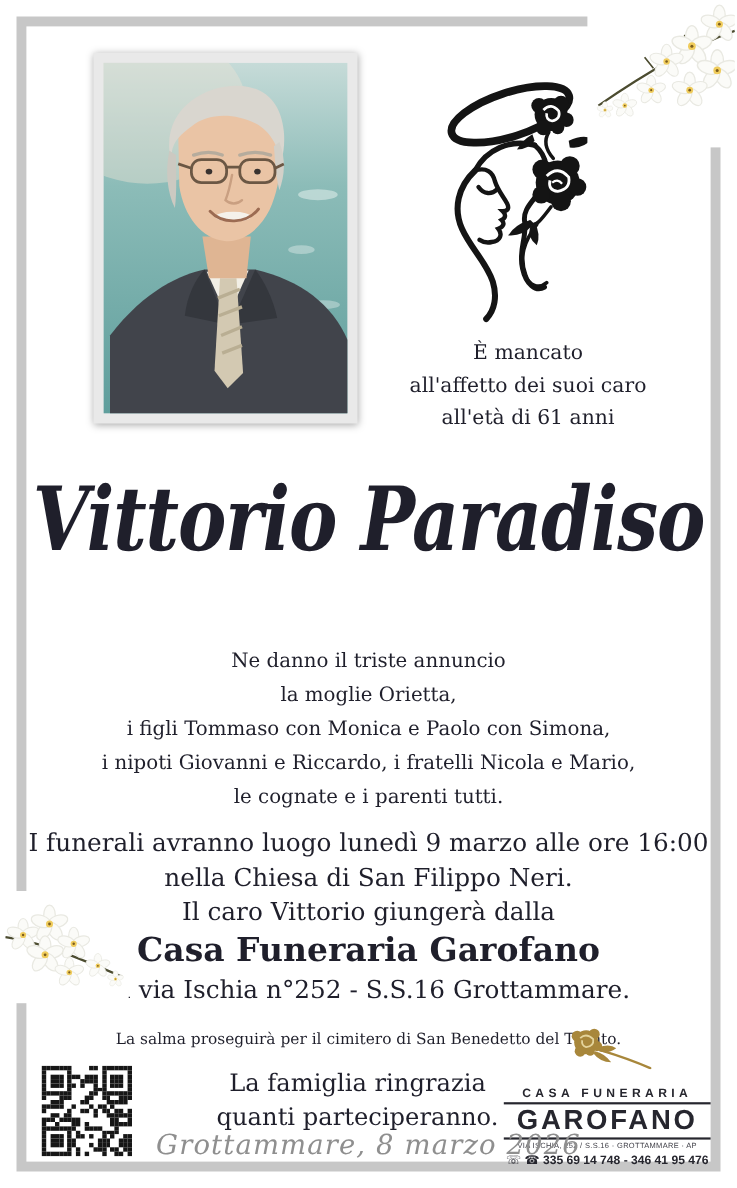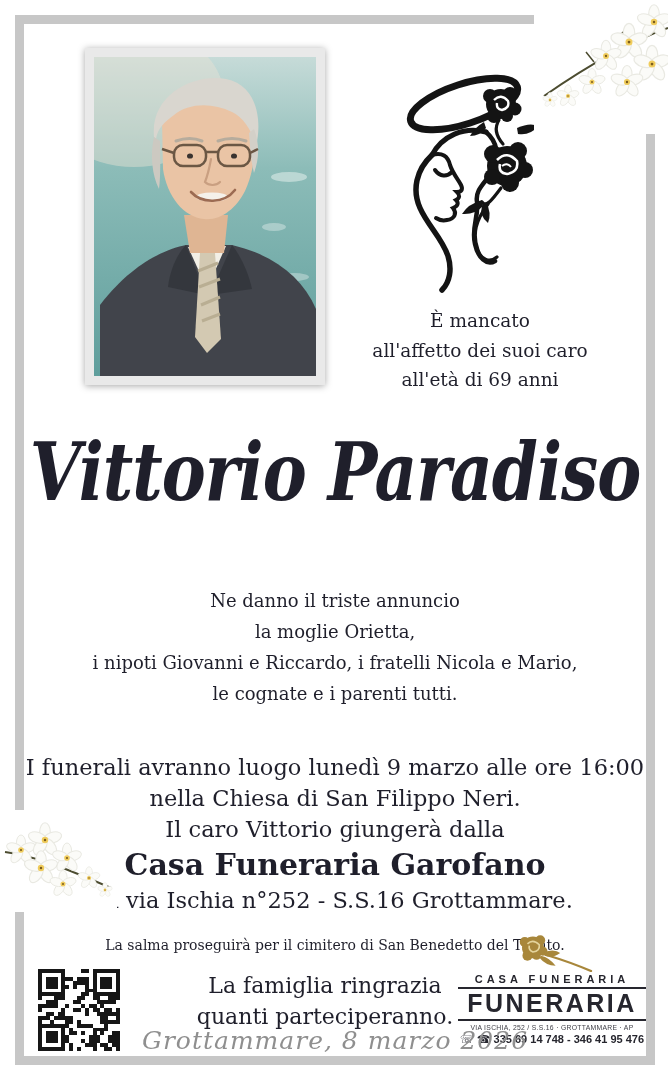--- a/index.html
+++ b/index.html
@@ -38,21 +38,21 @@
 
   
   .qr{left:35px;top:966px;width:88px;height:88px;background:#fff;padding:3px;box-sizing:border-box;}
   .qr-grid{display:grid;grid-template-columns:repeat(21,1fr);grid-template-rows:repeat(21,1fr);
            width:82px;height:82px;background:#fff;}
   .qm{background:#161616;}
 
   
   .logo{left:452px;top:932px;width:200px;font-family:"Liberation Sans",sans-serif;color:#26262e;}
   .logo .rose{display:block;margin:0 auto;}
-  .logo .brand-top{font-size:11px;letter-spacing:4px;font-weight:600;margin-top:1px;}
+  .logo .brand-top{font-size:11px;letter-spacing:4px;font-weight:600;margin-top:16px;}
   .logo .brand-name{font-size:25px;font-weight:bold;letter-spacing:2.5px;
                     border-top:2px solid #26262e;border-bottom:2px solid #26262e;
                     padding:0 0 1px 0;margin:2px 6px 0 6px;}
   .logo .addr{font-size:6.8px;letter-spacing:.3px;margin-top:3px;color:#3d3d45;}
   .logo .phones{font-size:11px;font-weight:bold;margin-top:2px;}
   .logo .phones .glyph{font-family:"DejaVu Sans",sans-serif;font-size:11px;}
 
   .place-date{left:0;right:0;top:1026px;font-size:25px;font-style:italic;color:#8f8f8f;
               letter-spacing:1px;}
 </style>
@@ -193,28 +193,29 @@
       <use href="#orc" transform="translate(64,48) scale(1.0)"></use>
       <use href="#orc" transform="translate(60,74) scale(0.9)"></use>
       <use href="#orc" transform="translate(86,68) scale(0.75)"></use>
       <use href="#orc" transform="translate(102,80) scale(0.5)"></use>
     </svg>
   </div>
 
   <div class="abs passing center">
     <div>È mancato</div>
     <div>all'affetto dei suoi caro</div>
-    <div>all'età di 69 anni</div>
+    <div>all'età di 61 anni</div>
   </div>
 
   <div class="abs name-title center">Vittorio Paradiso</div>
 
   <div class="abs announce center">
     <div>Ne danno il triste annuncio</div>
     <div>la moglie Orietta,</div>
+    <div>i figli Tommaso con Monica e Paolo con Simona,</div>
     <div>i nipoti Giovanni e Riccardo, i fratelli Nicola e Mario,</div>
     <div>le cognate e i parenti tutti.</div>
   </div>
 
   <div class="abs funeral center">
     <div>I funerali avranno luogo lunedì 9 marzo alle ore 16:00</div>
     <div>nella Chiesa di San Filippo Neri.</div>
     <div>Il caro Vittorio giungerà dalla</div>
     <div class="home">Casa Funeraria Garofano</div>
     <div>in via Ischia n°252 - S.S.16 Grottammare.</div>
@@ -682,21 +683,21 @@
         <circle cx="35" cy="21" r="5"></circle>
           <circle cx="18" cy="26" r="5.5"></circle>
           <circle cx="28" cy="26" r="4.5"></circle>
         <path d="M 36 22 Q 48 18 54 23 Q 46 29 37 26 Z"></path>
         <path d="M 31 28 Q 38 37 49 37 Q 42 28 33 26 Z"></path>
       </g>
       <path d="M 18 13 Q 24 7 31 14 Q 32 21 24 22 Q 19 20 20 15" fill="none" stroke="#e4d49c" stroke-width="1.8"></path>
       <path d="M 38 25 C 58 31 72 36 88 43" stroke="#a8873b" stroke-width="2.4" fill="none" stroke-linecap="round"></path>
     </svg>
     <div class="brand-top">CASA FUNERARIA</div>
-    <div class="brand-name">FUNERARIA</div>
+    <div class="brand-name">GAROFANO</div>
     <div class="addr">VIA ISCHIA, 252 / S.S.16  ·  GROTTAMMARE  ·  AP</div>
     <div class="phones">
       <span class="glyph">☏</span>
       <span class="glyph">☎</span>
       <span>335 69 14 748  -  346 41 95 476</span>
     </div>
   </div>
 
   <div class="abs place-date center">Grottammare, 8 marzo 2026</div>
 

